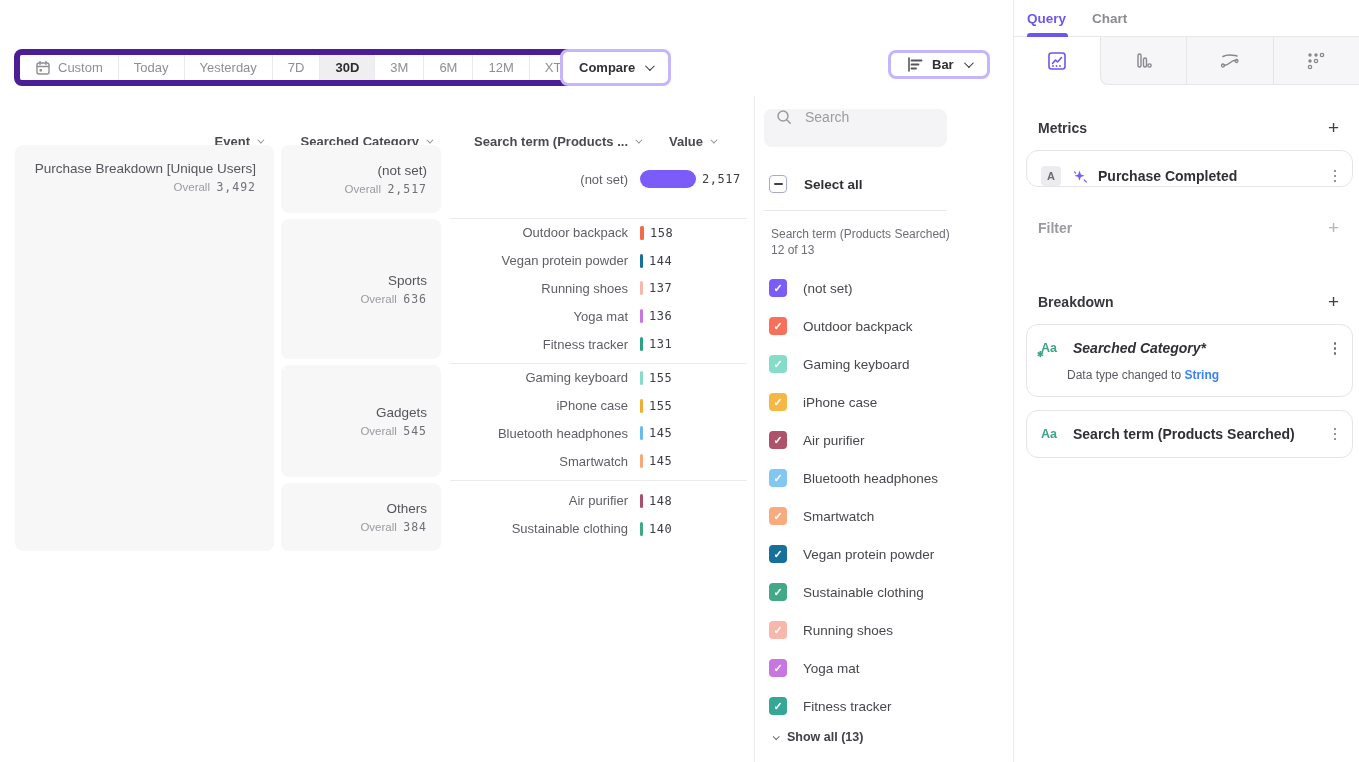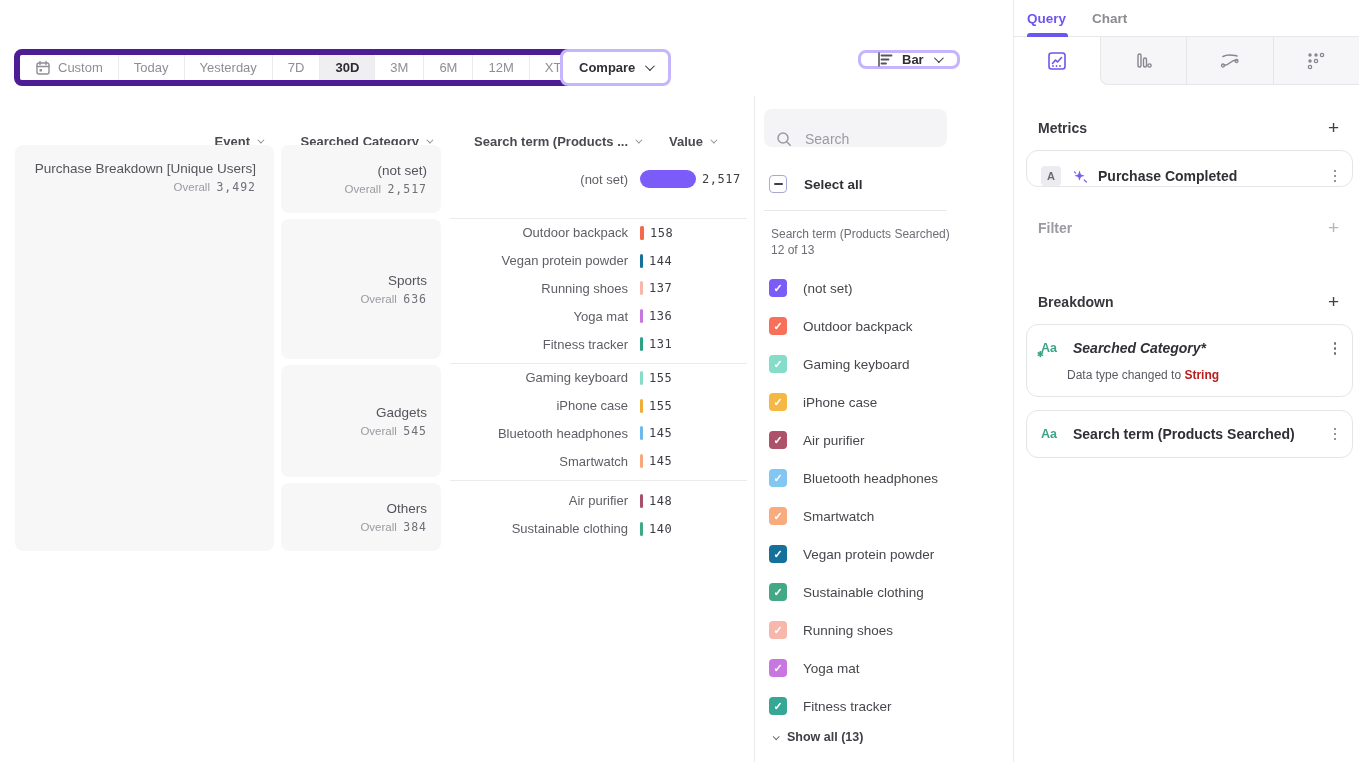--- a/index.html
+++ b/index.html
@@ -7,21 +7,21 @@
   #app { position:relative; width:1359px; height:762px; overflow:hidden; background:#fff; color:#3a3a41; }
 
   
   .topbar { position:absolute; left:14px; top:49px; height:37px; display:flex; align-items:center; }
   .seg-group { display:flex; border:6px solid #4c1d95; border-radius:8px; overflow:hidden; height:37px; background:#ef4444; }
   .seg { display:flex; align-items:center; gap:7px; padding:0 15px; font-size:13px; color:#8e8e96; background:#fff; border:none; border-right:1px solid #ebebee; cursor:pointer; font-family:inherit; font-weight:500;}
   .seg:last-child { border-right:none; }
   .seg.active { background:#efeff2; color:#2c2c32; font-weight:700; }
   .btn { display:flex; align-items:center; gap:8px; height:37px; padding:0 16px; border:3px solid #c4b5fd; border-radius:8px; background:#fff; font-size:13px; font-weight:600; color:#2f2f35; cursor:pointer; font-family:inherit;}
   #compareBtn { position:absolute; left:560px; top:49px; }
-  #barBtn { position:absolute; left:858px; top:50px; height:19px; }
+  #barBtn { position:absolute; left:888px; top:50px; height:29px; }
 
   .chev { display:inline-block; width:7px; height:7px; border-right:1.6px solid currentColor; border-bottom:1.6px solid currentColor; transform:rotate(45deg) translateY(-2px); margin-left:2px; }
   .chev.sm { width:5px; height:5px; }
   .chev.gray { color:#8b8b92; }
 
   
   .col-h { position:absolute; top:134px; font-size:13px; font-weight:600; color:#4a4a51; display:flex; align-items:center; }
   .h-event { left:15px; width:259px; justify-content:flex-end; padding-right:12px; }
   .h-cat { left:281px; width:160px; justify-content:flex-end; padding-right:10px; }
   .h-term { left:450px; width:190px; justify-content:flex-end; }
@@ -42,21 +42,21 @@
   .term-group { display:flex; flex-direction:column; justify-content:center; }
   .term-group + .term-group { border-top:1px solid #ebebee; margin-top:5px; padding-top:0; }
   .t-row { height:28px; display:flex; align-items:center; }
   .t-label { width:190px; text-align:right; font-size:13px; color:#5e5e66; padding-right:12px; white-space:nowrap; }
   .t-val { display:flex; align-items:center; gap:6px; }
   .t-bar { display:inline-block; }
   .t-num { font-family:"DejaVu Sans Mono", monospace; letter-spacing:0.5px; font-size:12px; color:#3c3c43; }
 
   
   .filter-panel { position:absolute; left:754px; top:96px; bottom:0; width:259px; border-left:1px solid #ebebee; padding:13px 0 0 9px; }
-  .search-box { width:183px; height:38px; background:#f4f4f6; border-radius:8px; display:flex; align-items:flex-end; gap:13px; padding:0 12px; }
+  .search-box { width:183px; height:38px; background:#f4f4f6; border-radius:8px; display:flex; align-items:flex-start; gap:13px; padding:0 12px; }
   .search-box input { border:none; outline:none; background:transparent; font-size:14px; color:#3a3a41; width:130px; font-family:inherit; }
   .search-box input::placeholder { color:#9b9ba3; }
   .selall-row { margin-top:28px; display:flex; align-items:center; gap:17px; padding-left:5px; }
   .ind-box { width:18px; height:18px; border:1.5px solid #a9a9d6; border-radius:4px; background:#fff; display:flex; align-items:center; justify-content:center; }
   .ind-dash { width:9px; height:2px; background:#3f3f46; border-radius:1px; }
   .selall-label { font-size:13.5px; font-weight:700; color:#2f2f35; }
   .f-divider { margin-top:17px; width:183px; height:1px; background:#e8e8ec; }
   .group-label { margin-top:15px; width:190px; font-size:12px; color:#6d6d75; line-height:1.35; padding-left:7px; }
   .f-list { margin-top:11px; }
   .f-item { height:38px; display:flex; align-items:center; gap:16px; padding-left:5px; cursor:pointer; }
@@ -83,21 +83,21 @@
   .plus { font-size:19px; font-weight:400; color:#3f3f46; cursor:pointer; line-height:1; }
   .plus.dim { color:#b6b6bc; }
   .q-card { margin-left:-12px; margin-right:-14px; background:#fff; border:1px solid #e5e5e9; border-radius:12px; }
   .m-row1 { display:flex; align-items:center; gap:10px; padding:15px 14px 0 14px; }
   .a-badge { width:20px; height:20px; border-radius:4px; background:#ececf0; color:#6b6b73; font-size:11px; font-weight:700; display:flex; align-items:center; justify-content:center; }
   .m-title { font-size:14px; font-weight:600; color:#2f2f35; flex:1; }
   .kebab { display:flex; flex-direction:column; gap:2.5px; padding:2px; cursor:pointer; }
   .kebab i { width:2.5px; height:2.5px; border-radius:50%; background:#6f6f76; }
   .m-row2 { display:flex; align-items:center; gap:8px; padding:12px 14px 16px 40px; font-size:12.5px; font-weight:700; color:#37373d; }
   .b-note { padding:0 14px 14px 40px; font-size:12px; color:#5a5a61; }
-  .b-note b { color:#b91c1c; }
+  .b-note b { color:#3b82f6; }
   .prop-ic { width:22px; font-size:12.5px; font-weight:700; color:#3da389; position:relative; }
   .prop-ic .ast { position:absolute; left:-4px; bottom:-4px; font-size:8px; color:#3da389; }
   .italic { font-style:italic; }
 </style>
 </head>
 <body>
 
 <div id="app">
 
   <div class="topbar">

